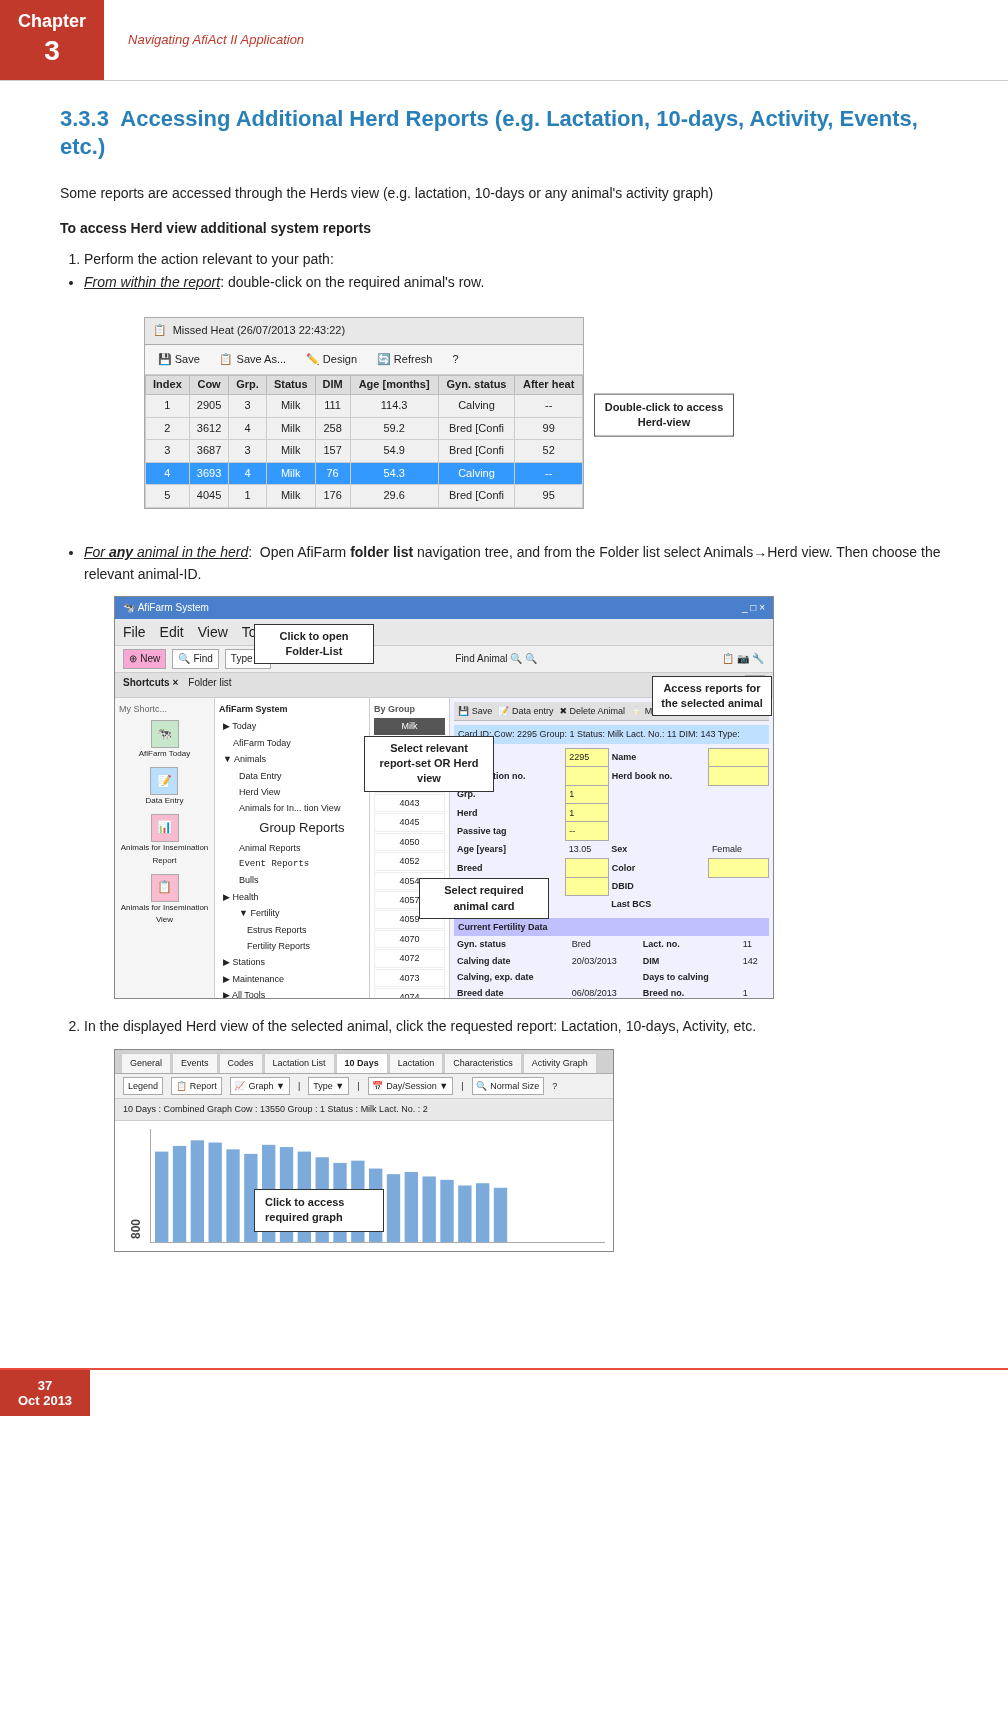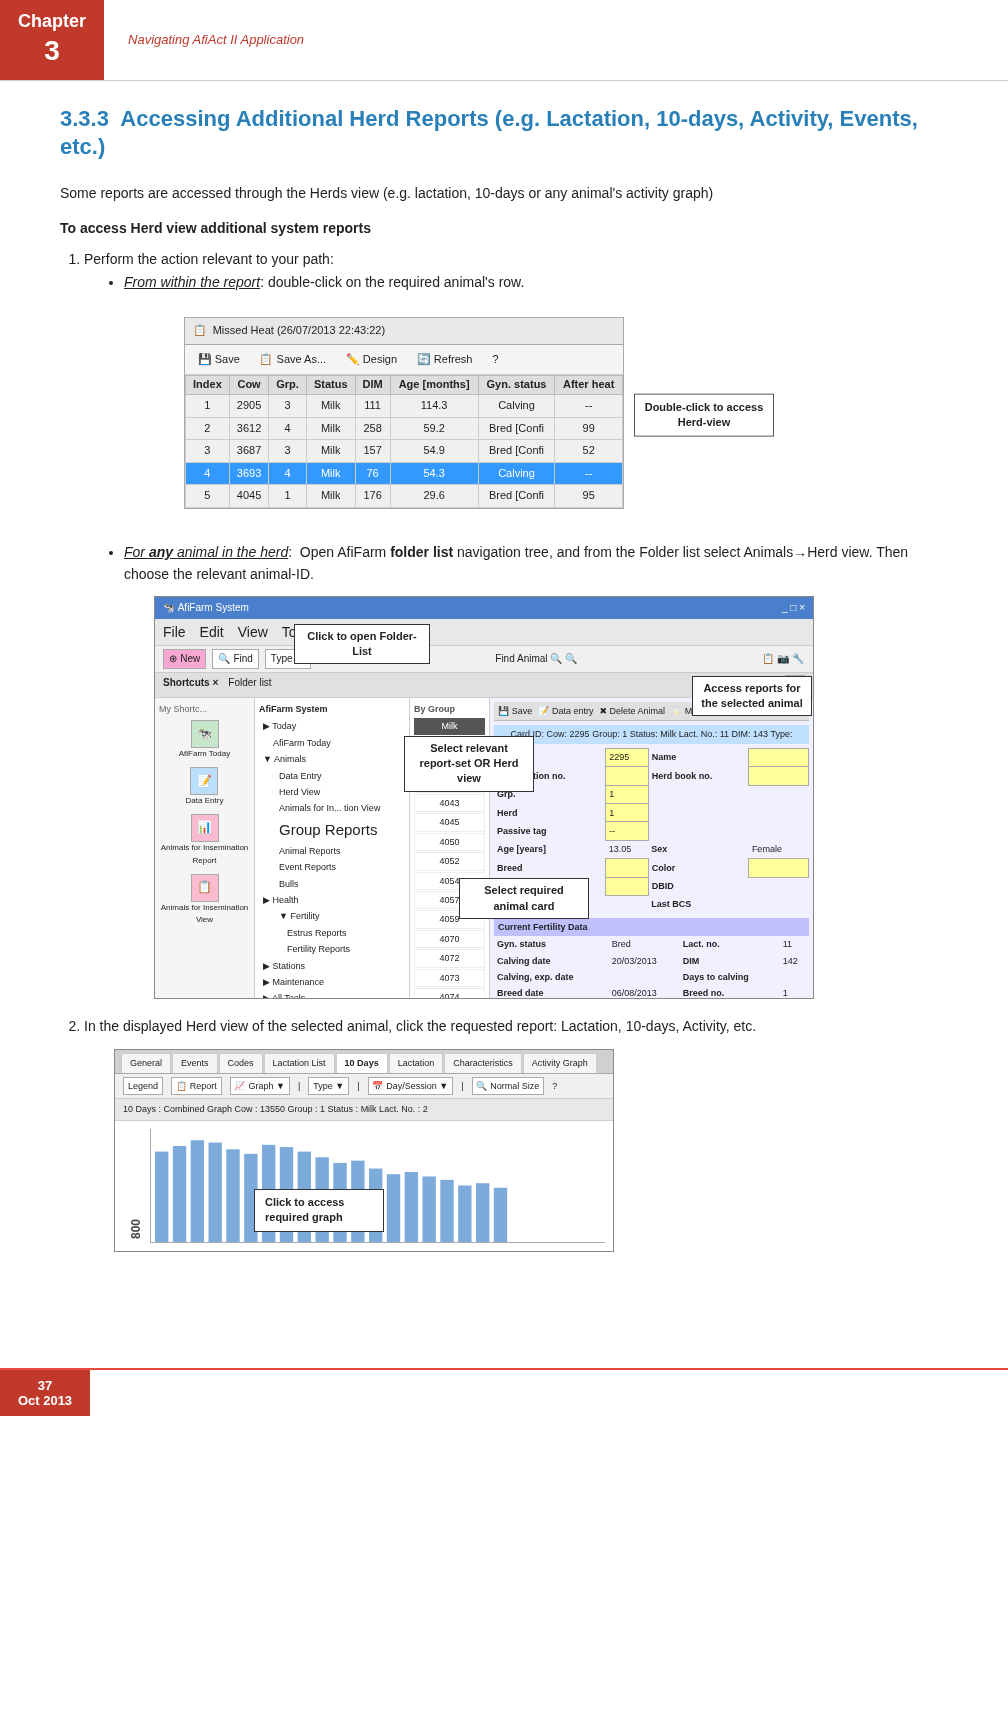--- a/index.html
+++ b/index.html
@@ -142,21 +142,20 @@
     ol.main-list {
       margin-left: 24px;
     }
     ol.main-list > li {
       margin-bottom: 10px;
       font-size: 14px;
       line-height: 1.6;
     }
     ul.bullet-list {
       list-style: disc;
-      margin-left: 40px;
     }
     ul.bullet-list > li {
       margin-bottom: 12px;
       font-size: 14px;
       line-height: 1.6;
     }
 
     
     .page-footer {
       position: absolute;
@@ -388,23 +387,23 @@
 
                   <div style="width:155px; border-right:1px solid #ccc; background:#fff; padding:4px; font-size:9px; overflow:hidden;">
                     <div style="font-size:9px; font-weight:bold; margin-bottom:2px;">AfiFarm System</div>
                     <div style="padding-left:4px;">
                       <div style="padding:1px 0;">▶ Today</div>
                       <div style="padding:1px 0 1px 10px; font-size:9px;">AfiFarm Today</div>
                       <div style="padding:1px 0;">▼ Animals</div>
                       <div style="padding:1px 0 1px 16px; font-size:9px;">Data Entry</div>
                       <div style="padding:1px 0 1px 16px; font-size:9px;">Herd View</div>
                       <div style="padding:1px 0 1px 16px; font-size:9px;">Animals for In... tion View</div>
-                      <div style="padding:1px 0 1px 16px; font-size:15px;">Group Reports</div>
+                      <div style="padding:1px 0 1px 16px; font-size:13px;text-align:center;">Group Reports</div>
                       <div style="padding:1px 0 1px 16px; font-size:9px;">Animal Reports</div>
-                      <div style="padding:1px 0 1px 16px; font-size:9px;">Event Reports</div>
+                      <div style="padding:1px 0 1px 16px; font-size:9px;font-family:Liberation Mono, monospace;">Event Reports</div>
                       <div style="padding:1px 0 1px 16px; font-size:9px;">Bulls</div>
                       <div style="padding:1px 0;">▶ Health</div>
                       <div style="padding:1px 0 1px 16px; font-size:9px;">▼ Fertility</div>
                       <div style="padding:1px 0 1px 24px; font-size:9px;">Estrus Reports</div>
                       <div style="padding:1px 0 1px 24px; font-size:9px;">Fertility Reports</div>
                       <div style="padding:1px 0;">▶ Stations</div>
                       <div style="padding:1px 0;">▶ Maintenance</div>
                       <div style="padding:1px 0;">▶ All Tools</div>
                       <div style="padding:1px 0;">▶ My Folder</div>
                     </div>
@@ -433,21 +432,21 @@
                   </div>
 
                   <div style="flex:1; background:#f0f0ff; padding:4px; font-size:9px; overflow:hidden;">
                     <div style="background:#e0e0e0; padding:2px 4px; margin-bottom:4px; font-size:9px; display:flex; gap:6px; border-bottom:1px solid #bbb;">
                       <span>💾 Save</span>
                       <span>📝 Data entry</span>
                       <span>✖ Delete Animal</span>
                       <span>🥛 Milk</span>
                       <span>📷 Photo</span>
                     </div>
-                    <div style="background:#c0e0ff; padding:2px 4px; font-size:9px; margin-bottom:4px;text-align:center;">
+                    <div style="background:#c0e0ff; padding:2px 4px; font-size:9px; margin-bottom:4px;">
                       Card ID: Cow: 2295  Group: 1  Status: Milk  Lact. No.: 11  DIM: 143  Type:
                     </div>
                     <table style="width:100%; border-collapse:collapse; font-size:9px;">
                       <tbody>
                           <tr>
                         <td style="font-weight:bold; padding:2px 3px;">Cow</td>
                         <td style="background:#ffff99; border:1px solid #aaa; padding:1px 3px;">2295</td>
                         <td style="font-weight:bold; padding:2px 3px;">Name</td>
                         <td style="background:#ffff99; border:1px solid #aaa; padding:1px 3px; min-width:40px;"></td>
                       </tr>
@@ -524,21 +523,21 @@
                         <td style="padding:1px 3px;">06/08/2013</td>
                         <td style="font-weight:bold; padding:1px 3px;">Breed no.</td>
                         <td style="padding:1px 3px;">1</td>
                       </tr>
                     </tbody>
                       </table>
                   </div>
                 </div>
               </div>
               
-              <div style="position:absolute; top:28px; left:140px; border:1.5px solid #333; background:#fff; padding:4px 8px; font-size:11px; font-weight:bold; text-align:center; line-height:1.4; z-index:20; width:136px;">
+              <div style="position:absolute; top:28px; left:140px; border:1.5px solid #333; background:#fff; padding:4px 8px; font-size:11px; font-weight:bold; text-align:center; line-height:1.4; z-index:20; width:120px;">
                 <span>Click to open Folder-List</span>
               </div>
               
               <div style="position:absolute; top:140px; left:250px; border:1.5px solid #333; background:#fff; padding:4px 8px; font-size:11px; font-weight:bold; text-align:center; line-height:1.4; z-index:20; width:130px;">
                 <span>Select relevant report-set OR Herd view</span>
               </div>
               
               <div style="position:absolute; bottom:80px; left:305px; border:1.5px solid #333; background:#fff; padding:4px 8px; font-size:11px; font-weight:bold; text-align:center; line-height:1.4; z-index:20; width:130px;">
                 <span>Select required animal card</span>
               </div>

